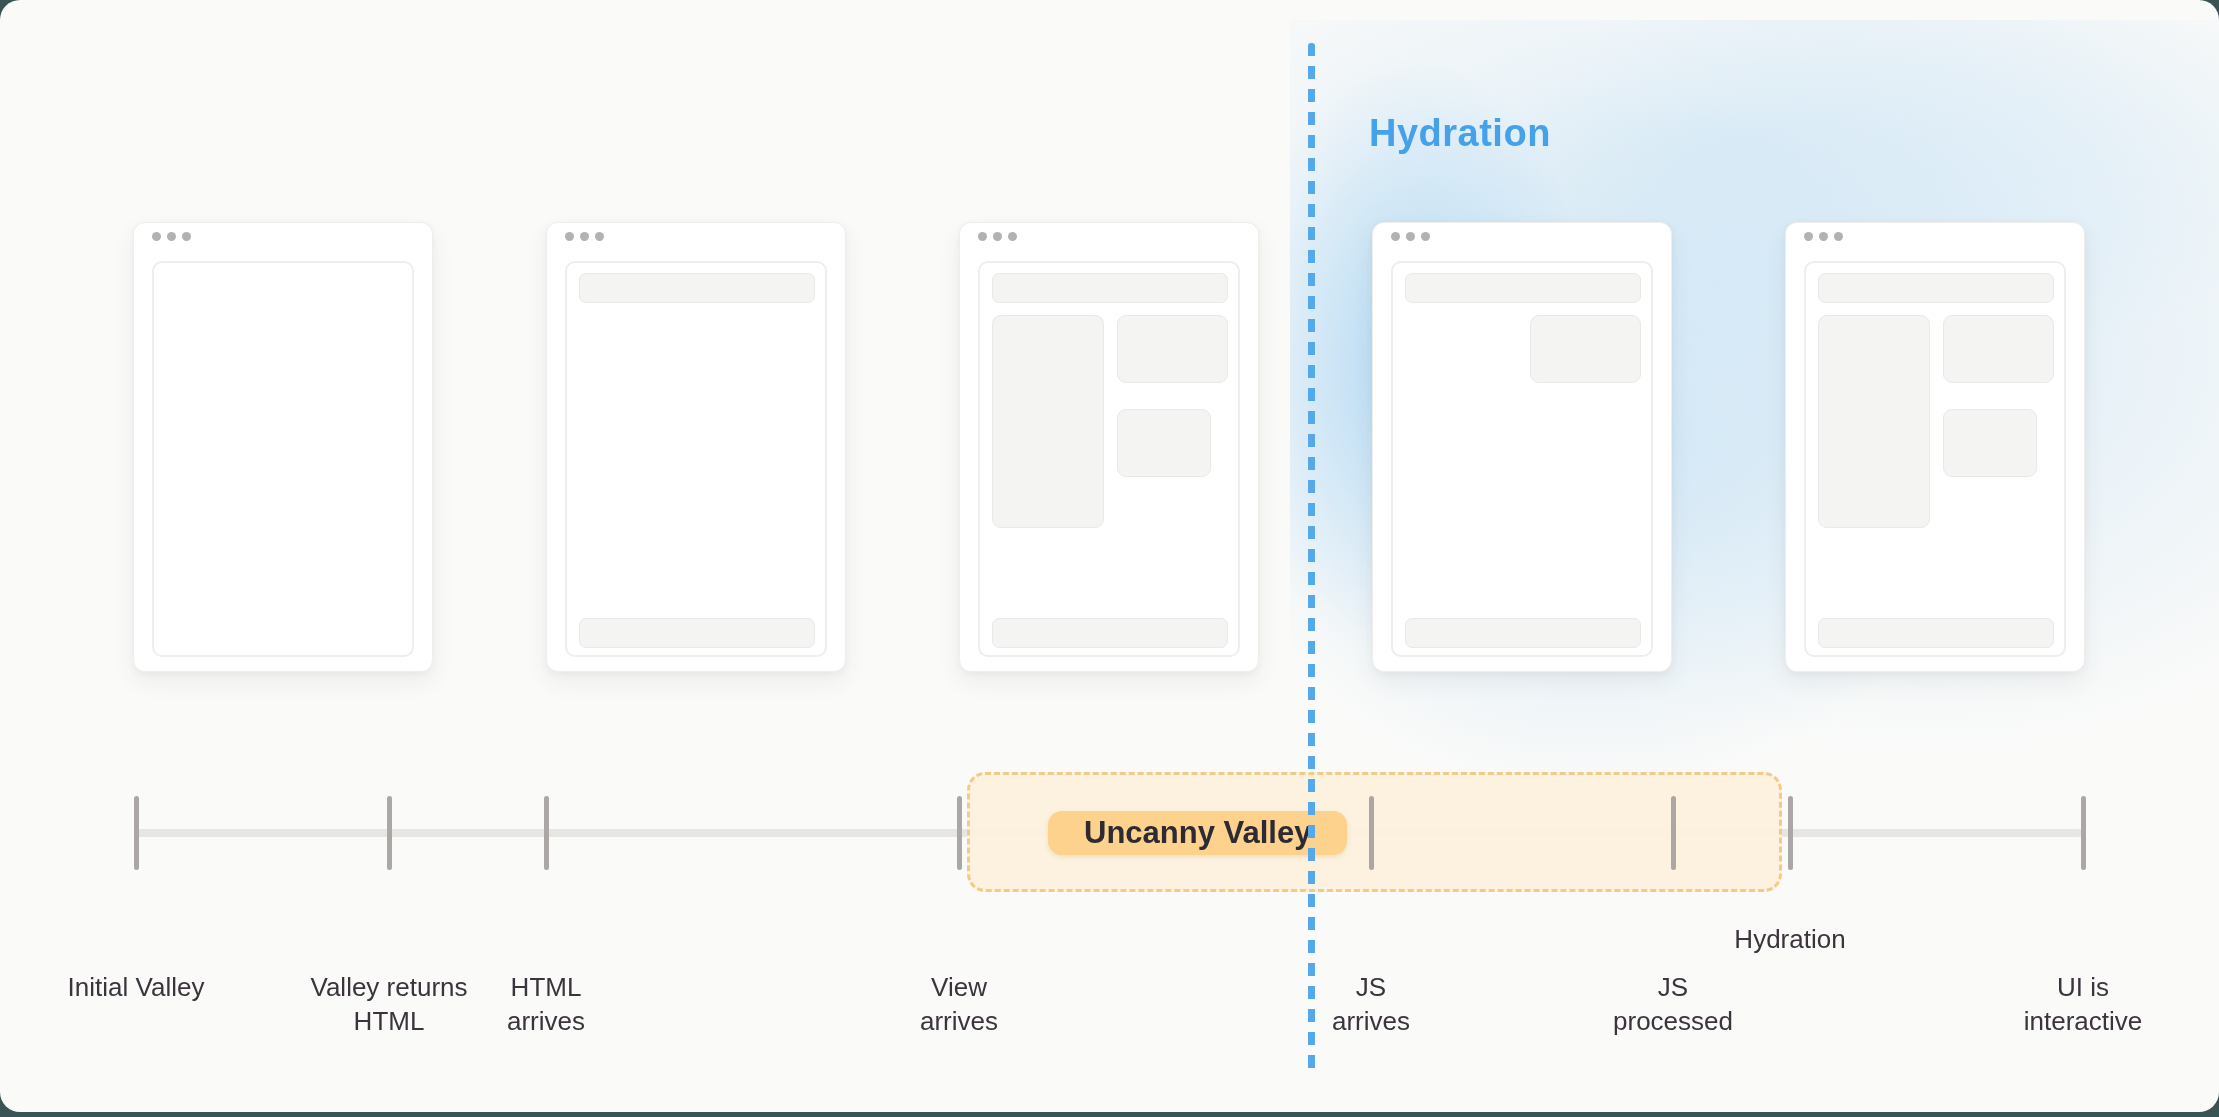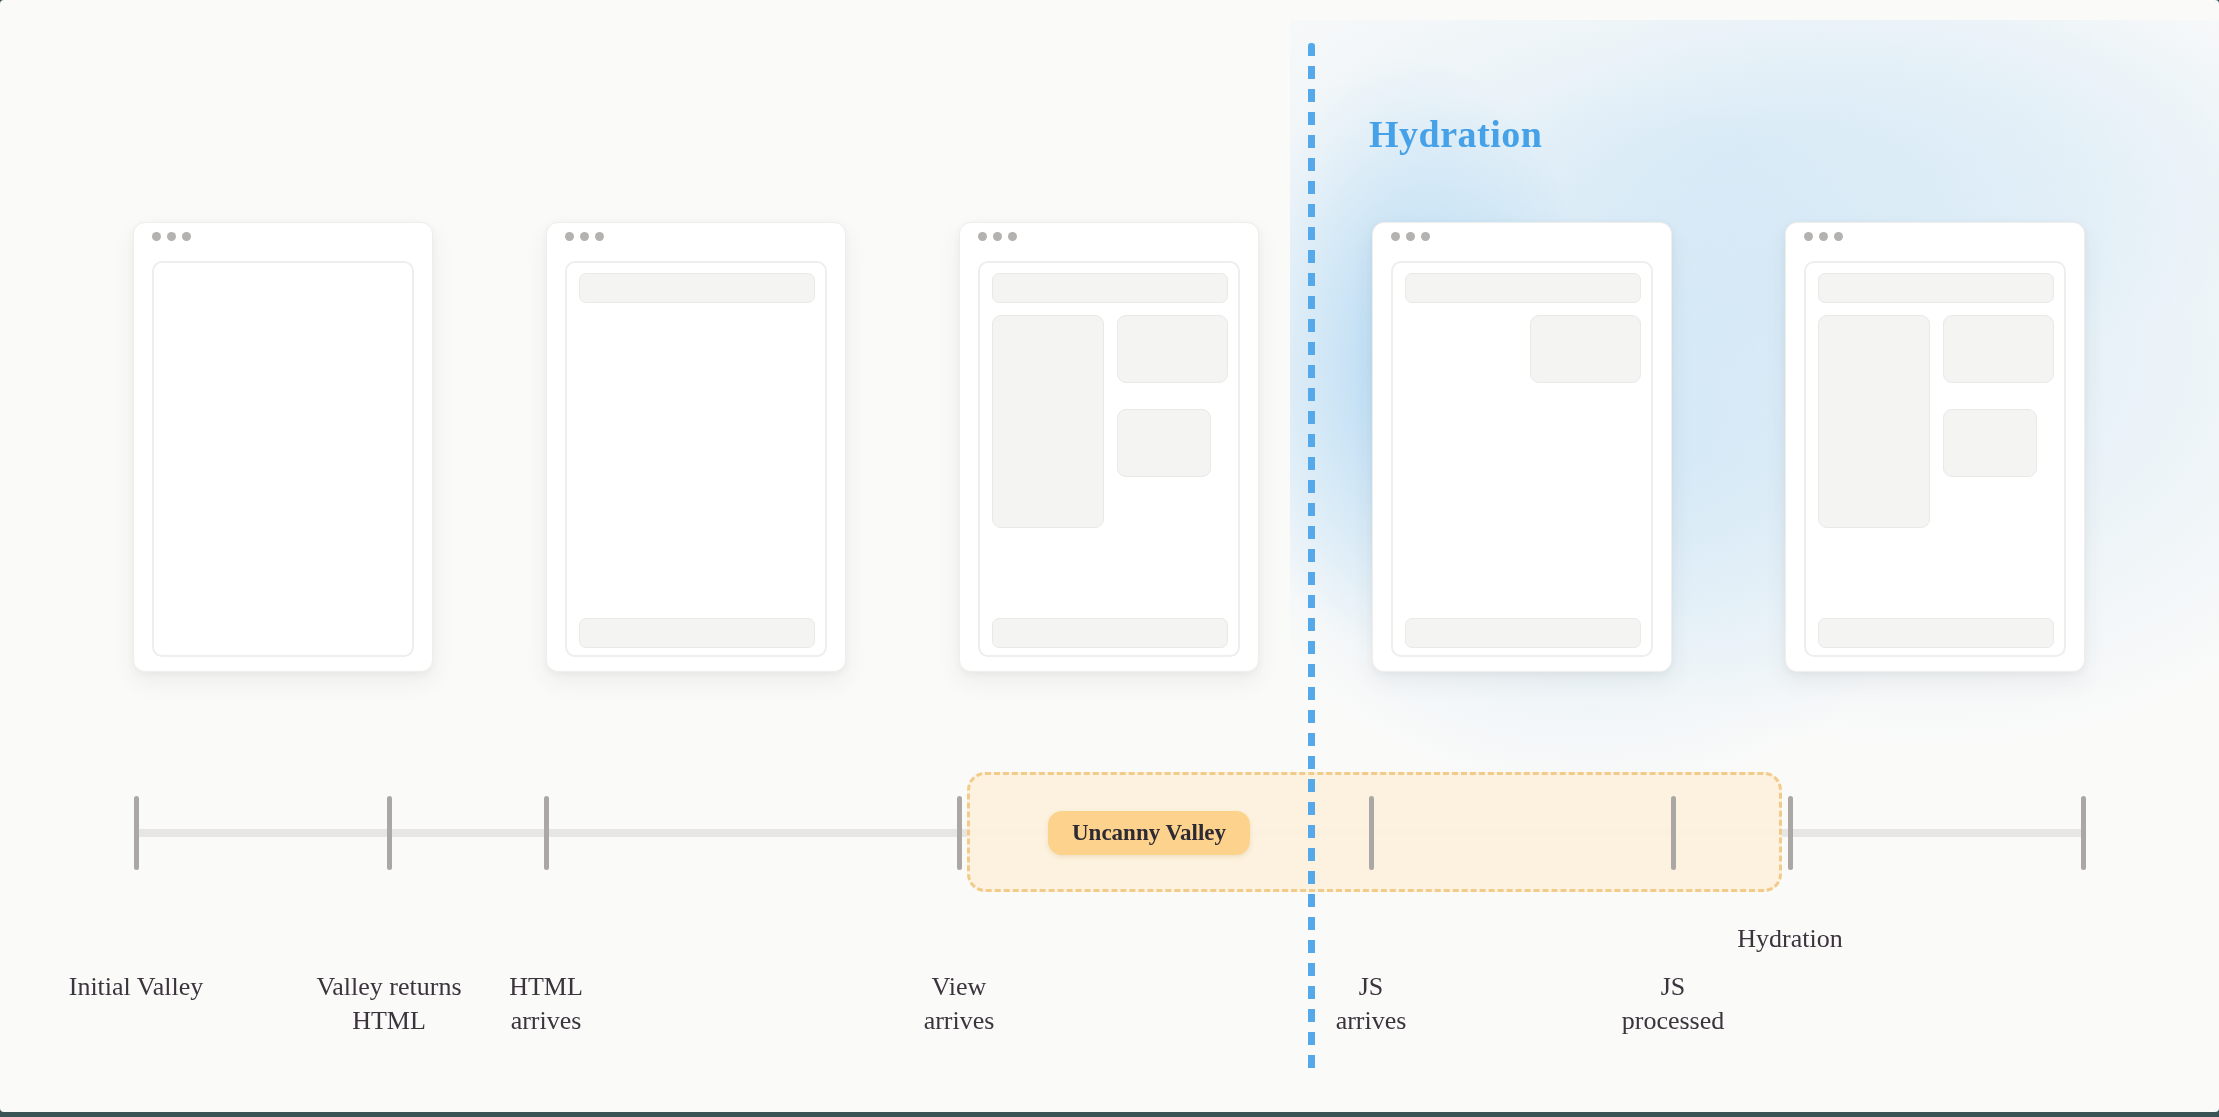--- a/index.html
+++ b/index.html
@@ -25,23 +25,22 @@
   html,body{margin:0;padding:0;}
   body{
     background:var(--frame-dark);
     font-family:"Liberation Sans","DejaVu Sans",sans-serif;
     width:2219px;height:1117px;overflow:hidden;
   }
   .canvas{position:relative;width:2219px;height:1117px;background:var(--frame-dark);}
   .sheet{
     position:absolute;left:0;top:0;right:0;bottom:5px;
     background:var(--sheet-bg);
-    border-radius:4px;
+    border-radius:20px;
     overflow:hidden;
-    font-family:Liberation Serif, serif;
   }
   
   .glow{
     position:absolute;left:1290px;top:20px;width:929px;height:800px;
     background:
       radial-gradient(ellipse 260px 420px at 120px 340px, rgba(var(--glow-blue),0.80), rgba(var(--glow-blue),0) 72%),
       radial-gradient(ellipse 520px 480px at 300px 420px, rgba(var(--glow-blue),0.45), rgba(var(--glow-blue),0) 75%),
       radial-gradient(ellipse 650px 520px at 640px 330px, rgba(var(--glow-blue),0.35), rgba(var(--glow-blue),0) 78%),
       radial-gradient(ellipse 800px 300px at 450px 120px, rgba(var(--glow-blue),0.30), rgba(var(--glow-blue),0) 80%);
     pointer-events:none;
@@ -87,23 +86,23 @@
   }
   .uncanny-region{
     position:absolute;left:967px;top:772px;width:815px;height:120px;
     background:var(--region-fill);
     border:3px dashed var(--region-border);
     border-radius:18px;box-sizing:border-box;
     opacity:0.93;
   }
   .uncanny-badge{
     position:absolute;left:1048px;top:811px;height:44px;
-    padding:0 24px;display:flex;align-items:center;
+    padding:0 36px;display:flex;align-items:center;
     background:var(--badge-bg);border-radius:14px;
-    font-size:23px;font-weight:bold;color:var(--badge-text);
+    font-size:31px;font-weight:bold;color:var(--badge-text);
     box-shadow:0 2px 5px rgba(180,140,60,0.18);
   }
   .hydration-divider{
     position:absolute;left:1308px;top:43px;width:7px;height:1032px;
     background:repeating-linear-gradient(
       to bottom,
       var(--accent-blue) 0px, var(--accent-blue) 13px,
       transparent 13px, transparent 23px);
     border-radius:3px;
   }
@@ -210,15 +209,17 @@
 HTML</div>
     <div class="milestone-label l2">HTML
 arrives</div>
     <div class="milestone-label l3">View
 arrives</div>
     <div class="milestone-label l4">JS
 arrives</div>
     <div class="milestone-label l5">JS
 processed</div>
     <div class="milestone-label l6 raised">Hydration</div>
+    <div class="milestone-label l7">UI is
+interactive</div>
 
   </div>
 </div>
 
 </body></html>

